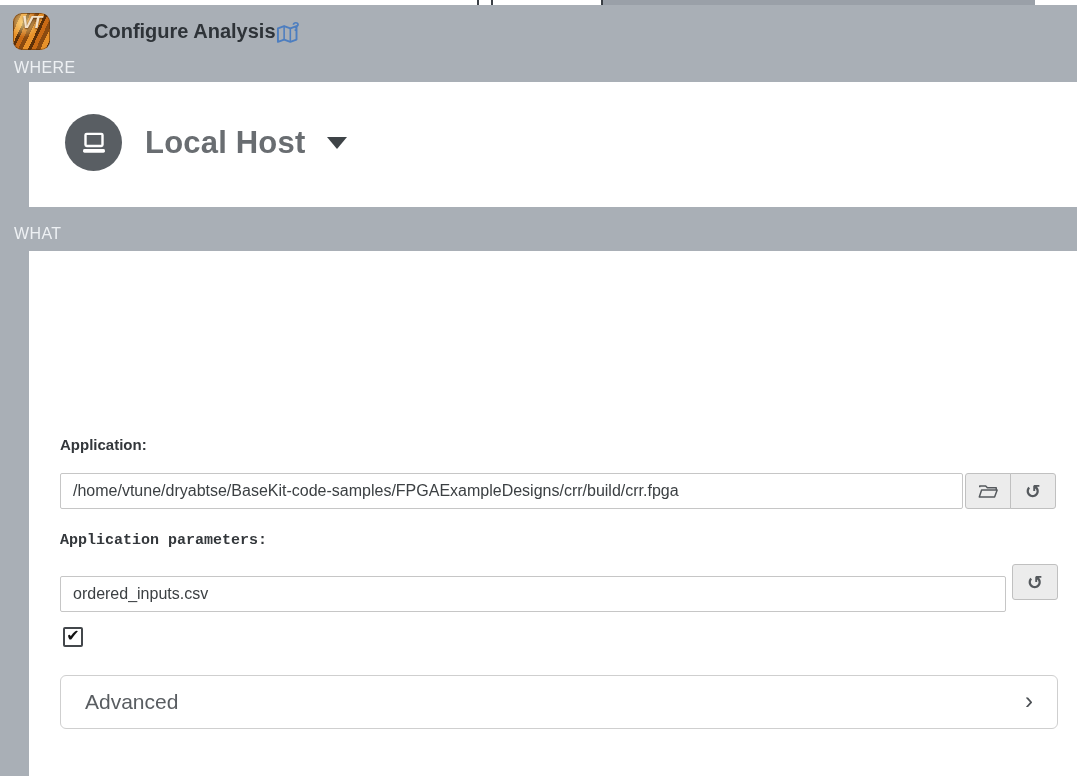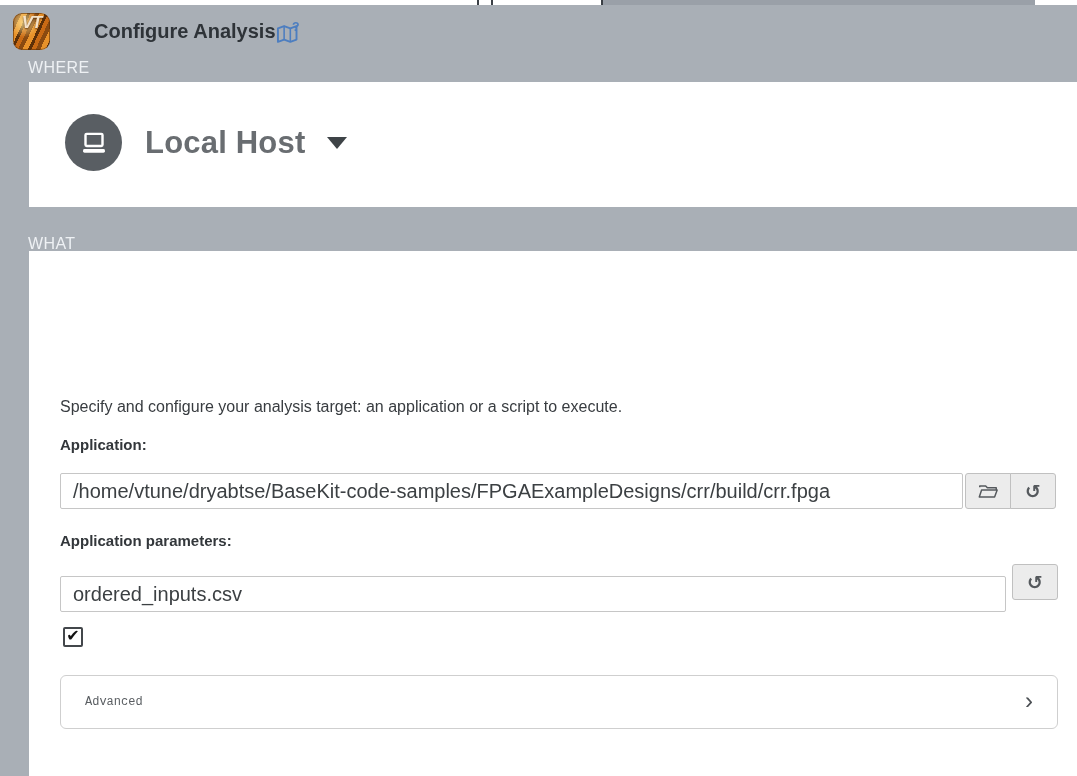--- a/index.html
+++ b/index.html
@@ -29,24 +29,24 @@
     color:#f3e2c8;font-size:17px;font-weight:bold;font-style:italic;
     text-shadow:0 1px 2px rgba(60,25,0,.8);letter-spacing:-1px;
   }
   .page-title{
     position:absolute;left:63px;top:15px;font-size:20px;font-weight:bold;color:#2e3338;margin-left:31px;
   }
   .map-help{position:absolute;left:274px;top:16px;width:27px;height:27px;}
 
   
   .section-label{
-    position:absolute;left:14px;font-size:16px;color:#eef1f4;letter-spacing:.4px;margin-left:14px;
+    position:absolute;left:14px;font-size:16px;color:#eef1f4;letter-spacing:.4px;
   }
   .where-label{top:59px;}
-  .what-label{top:235px;}
+  .what-label{top:225px;}
 
   
   .panel{position:absolute;left:29px;width:1054px;background:#ffffff;}
   .panel-where{top:82px;height:125px;}
   .panel-what{top:251px;height:525px;}
 
   .target-row{position:absolute;display:flex;align-items:center;}
   .target-row .circle{
     width:57px;height:57px;border-radius:50%;background:#595e63;
     display:flex;align-items:center;justify-content:center;flex:0 0 auto;
@@ -59,27 +59,27 @@
     border-left:10px solid transparent;border-right:10px solid transparent;
     border-top:12px solid #3e4347;
   }
   .where-target{left:36px;top:32px;}
   .what-target{left:38px;top:23px;}
 
   
   .desc{position:absolute;left:31px;top:147px;font-size:16px;color:#383c40;}
   .field-label{position:absolute;left:31px;font-size:15px;font-weight:bold;color:#33373b;}
   .lbl-app{top:185px;}
-  .lbl-params{top:281px;}
+  .lbl-params{top:281px;font-family:Liberation Mono, monospace;}
 
   .text-input{
     position:absolute;height:36px;box-sizing:border-box;
     border:1px solid #c6c6c6;border-radius:2px;background:#fff;
     font-family:"Liberation Sans","DejaVu Sans",sans-serif;
-    font-size:20px;color:#3c4043;padding:0 12px;outline:none;
+    font-size:16px;color:#3c4043;padding:0 12px;outline:none;
   }
   .input-app{left:31px;top:222px;width:903px;}
   .input-params{left:31px;top:313px;width:946px;margin-top:12px;}
 
   .btn{
     position:absolute;width:46px;height:36px;box-sizing:border-box;top:0;
     background:#ececec;border:1px solid #c0c0c0;
     display:flex;align-items:center;justify-content:center;cursor:pointer;
   }
   .btn-group-app{position:absolute;left:936px;top:222px;width:93px;height:36px;}
@@ -97,21 +97,21 @@
   .checkbox .mark{font-family:"DejaVu Sans",sans-serif;font-size:16px;font-weight:bold;color:#111;line-height:1;margin-top:-2px;}
   .checkbox-row .cb-label{margin-left:16px;font-size:16.5px;color:#3c4044;}
 
   
   .advanced{
     position:absolute;left:31px;top:424px;width:998px;height:54px;box-sizing:border-box;
     border:1px solid #cfcfcf;border-radius:6px;background:#fff;
     display:flex;align-items:center;justify-content:space-between;
     padding:0 24px;cursor:pointer;
   }
-  .advanced .adv-label{font-size:12px;color:#595d61;font-family:Liberation Mono, monospace;}
+  .advanced .adv-label{font-size:21px;color:#595d61;}
   .advanced .chev{font-size:24px;color:#4c5054;line-height:1;margin-top:-3px;}
 </style>
 </head>
 <body>
 
 <div class="tabstrip">
   <div class="seg-gray"></div>
   <div class="div d1"></div>
   <div class="div d2"></div>
   <div class="div d3"></div>
@@ -143,21 +143,20 @@
     </div>
     <span class="target-name">Local Host</span>
     <span class="caret-down"></span>
   </div>
 </div>
 
 <div class="section-label what-label">WHAT</div>
 <div class="panel panel-what">
 
 
-  <div class="desc">Specify and configure your analysis target: an application or a script to execute.</div>
 
   <div class="field-label lbl-app">Application:</div>
   <input class="text-input input-app" type="text" value="/home/vtune/dryabtse/BaseKit-code-samples/FPGAExampleDesigns/crr/build/crr.fpga" style="">
 
   <div class="btn-group-app">
     <div class="btn btn-folder">
       <svg width="22" height="22" viewBox="0 0 24 24">
         <path d="M3 8 V6.5 h6.5 l1.8 2 H21 v2.5" fill="none" stroke="#55595d" stroke-width="1.6" stroke-linejoin="round"></path>
         <path d="M5 11 h17 l-2.8 7.5 H2.5 L5 11 Z" fill="none" stroke="#55595d" stroke-width="1.6" stroke-linejoin="round"></path>
       </svg>

